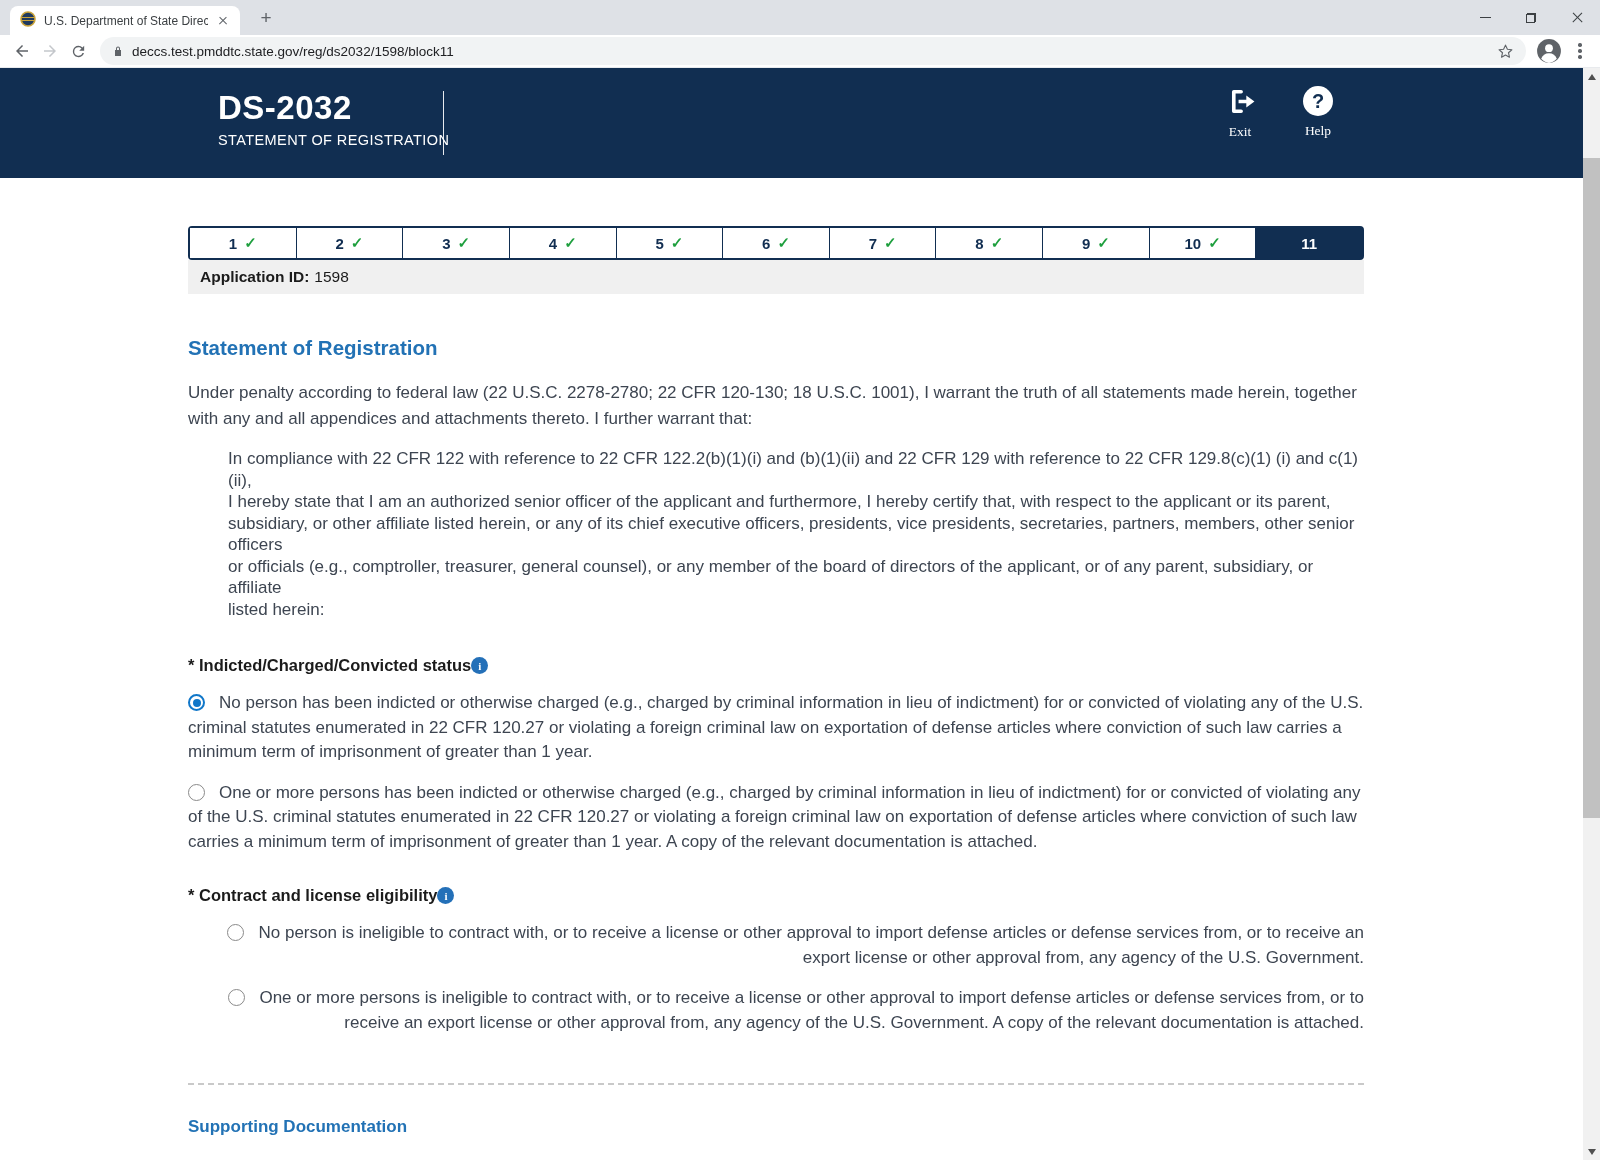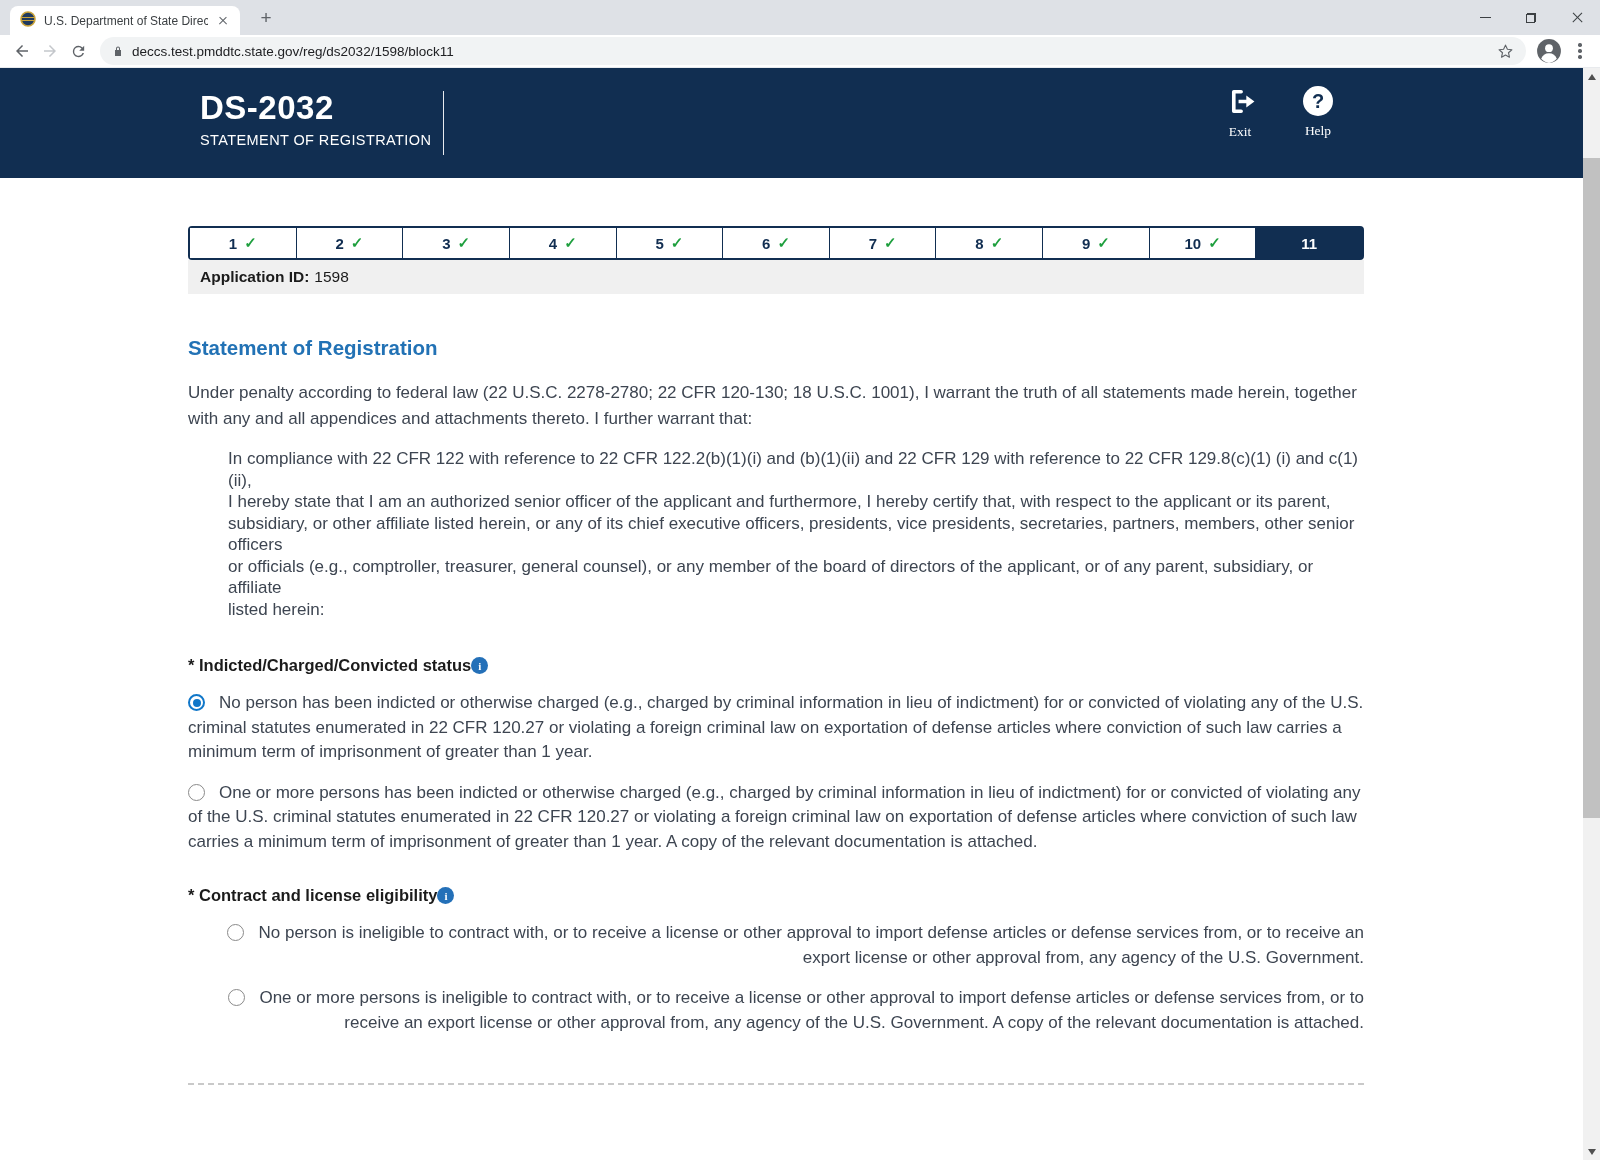--- a/index.html
+++ b/index.html
@@ -44,21 +44,21 @@
   .avatar-wrap{ width:30px; height:30px; display:flex; align-items:center; justify-content:center; }
   .menu-dots{ width:24px; height:24px; display:flex; flex-direction:column; align-items:center;
               justify-content:center; gap:2.6px; margin-left:4px;}
   .menu-dots i{ width:3.4px; height:3.4px; border-radius:50%; background:#5f6368; }
 
   
   .viewport{ position:relative; height:1092px; }
   .page{ margin-right:17px; }
 
   .app-header{ height:110px; background:var(--navy); position:relative; color:#fff; }
-  .hdr-title{ position:absolute; left:200px; top:21px; }
+  .hdr-title{ position:absolute; left:218px; top:21px; }
   .hdr-code{ font-size:33px; font-weight:700; letter-spacing:.5px; }
   .hdr-sub{ font-size:14.5px; margin-top:5px; letter-spacing:.4px; }
   .hdr-divider{ position:absolute; left:443px; top:23px; width:1px; height:64px; background:rgba(255,255,255,.9); }
   .hdr-actions{ position:absolute; right:243px; top:18px; display:flex; gap:34px; }
   .hdr-action{ display:flex; flex-direction:column; align-items:center; gap:7px; width:44px; }
   .hdr-action .lbl{ font-size:13.5px;font-family:Liberation Serif, serif; }
   .help-circle{ width:30px; height:30px; border-radius:50%; background:#fff; color:var(--navy);
                 font-weight:700; font-size:20px; display:flex; align-items:center; justify-content:center; }
 
   .container{ width:1176px; margin-left:188px; }
@@ -275,20 +275,21 @@
               <span>* Contract and license eligibility</span>
               <span class="info-icon">i</span>
             </div>
             <label class="option"><span class="radio"></span><span>No person is ineligible to contract with, or to receive a license or other approval to import defense articles or defense services from, or to receive an export license or other approval from, any agency of the U.S. Government.</span></label>
             <label class="option"><span class="radio"></span><span>One or more persons is ineligible to contract with, or to receive a license or other approval to import defense articles or defense services from, or to receive an export license or other approval from, any agency of the U.S. Government. A copy of the relevant documentation is attached.</span></label>
           </div>
         </div>
 
       <div class="dashed-divider"></div>
 
+      <h3 class="support-title">Supporting Documentation</h3>
 
     </div>
   </div>
 
   <div class="scrollbar">
     <div class="sb-arrow sb-up">
         <span class="tri-up"></span>
       </div>
     <div class="sb-thumb"></div>
     <div class="sb-arrow sb-down">

